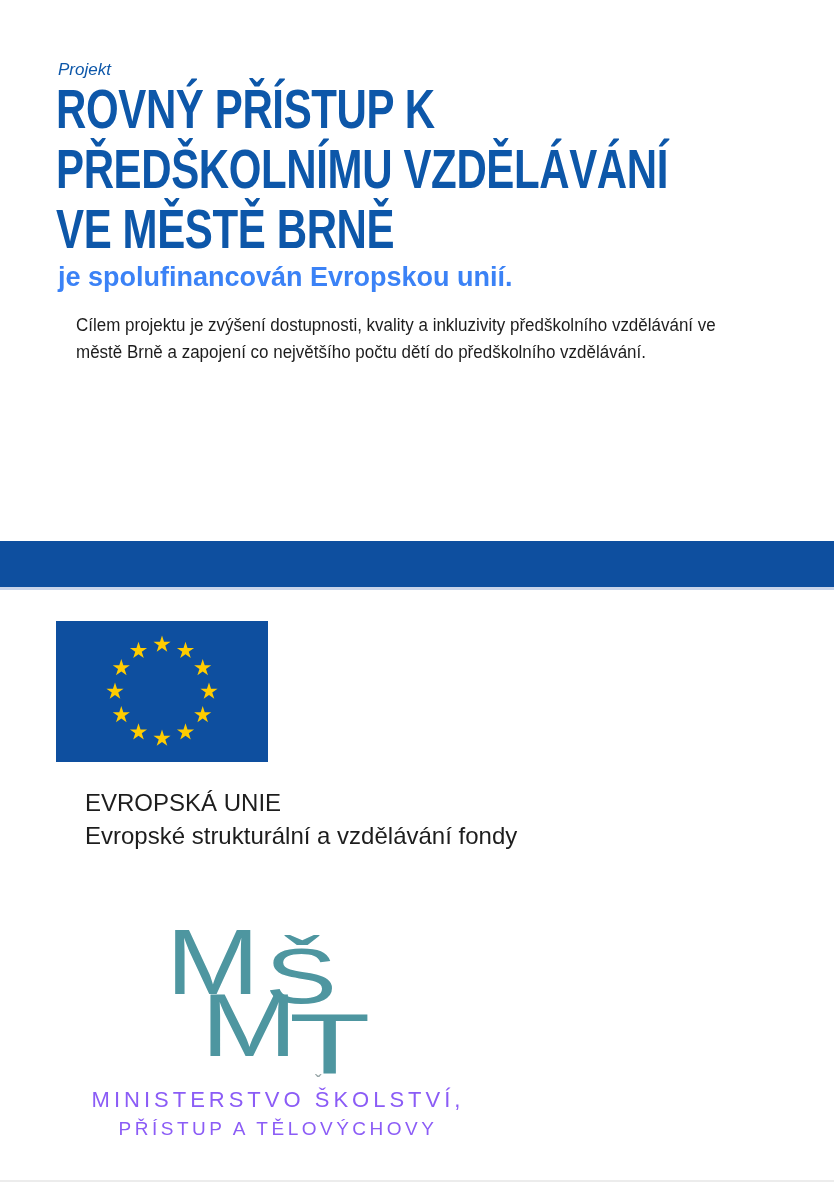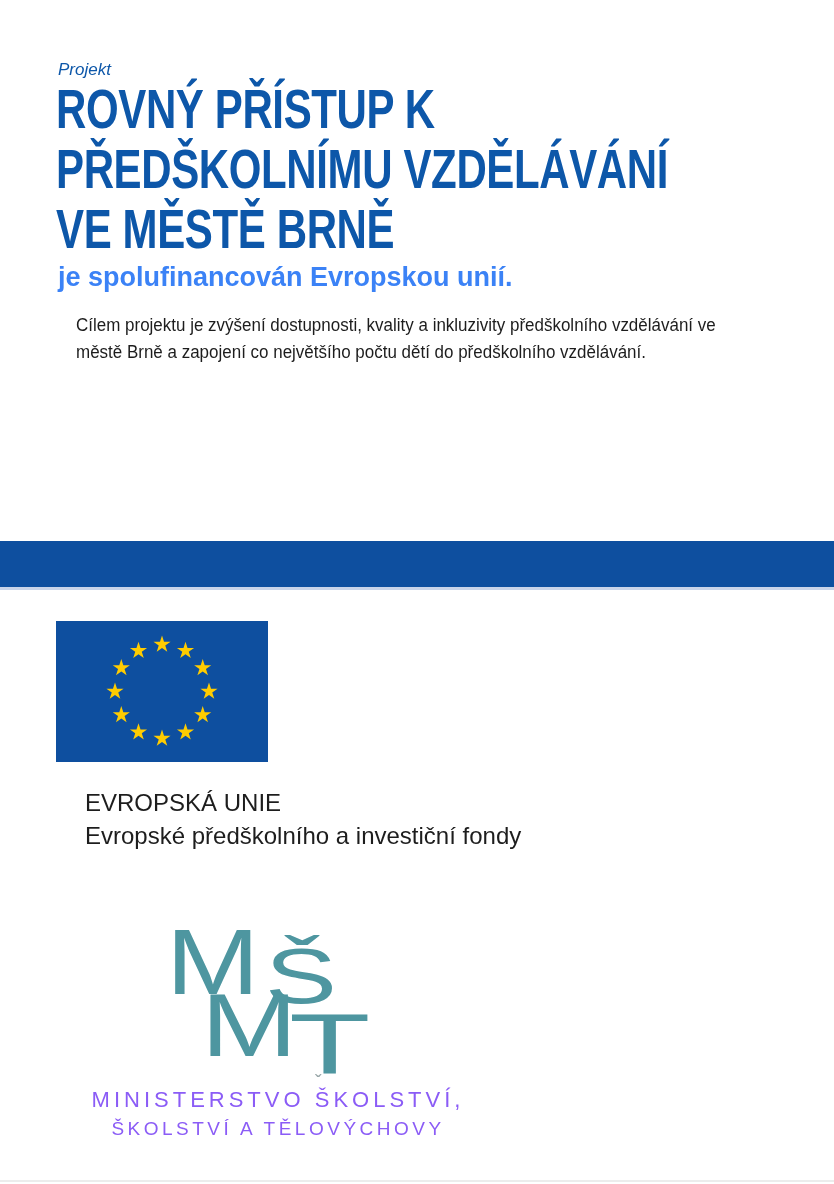--- a/index.html
+++ b/index.html
@@ -120,31 +120,31 @@
         <use href="#star" transform="translate(65.3,94) scale(0.9)"></use>
         <use href="#star" transform="translate(59,70.5) scale(0.9)"></use>
         <use href="#star" transform="translate(65.3,47) scale(0.9)"></use>
         <use href="#star" transform="translate(82.5,29.8) scale(0.9)"></use>
       </g>
     </svg>
   </div>
 
   <div class="eu-lines">
     <div class="eu-line">EVROPSKÁ UNIE</div>
-    <div class="eu-line">Evropské předškolního a investiční fondy</div>
+    <div class="eu-line">Evropské strukturální a vzdělávání fondy</div>
   </div>
 
   <div class="msmt-logo">
     <span class="logo-letter logo-m1">M</span>
     <span class="logo-letter logo-s">Š</span>
     <span class="logo-letter logo-m2">M</span>
     <span class="logo-letter logo-t">T</span>
     <span class="logo-caron">ˇ</span>
   </div>
 
   <div class="ministry">
     <div class="ministry-line1">MINISTERSTVO ŠKOLSTVÍ,</div>
-    <div class="ministry-line2">ŠKOLSTVÍ A TĚLOVÝCHOVY</div>
+    <div class="ministry-line2">PŘÍSTUP A TĚLOVÝCHOVY</div>
   </div>
 
   <div class="page-edge-line"></div>
 
 </div>
 
 </body></html>

